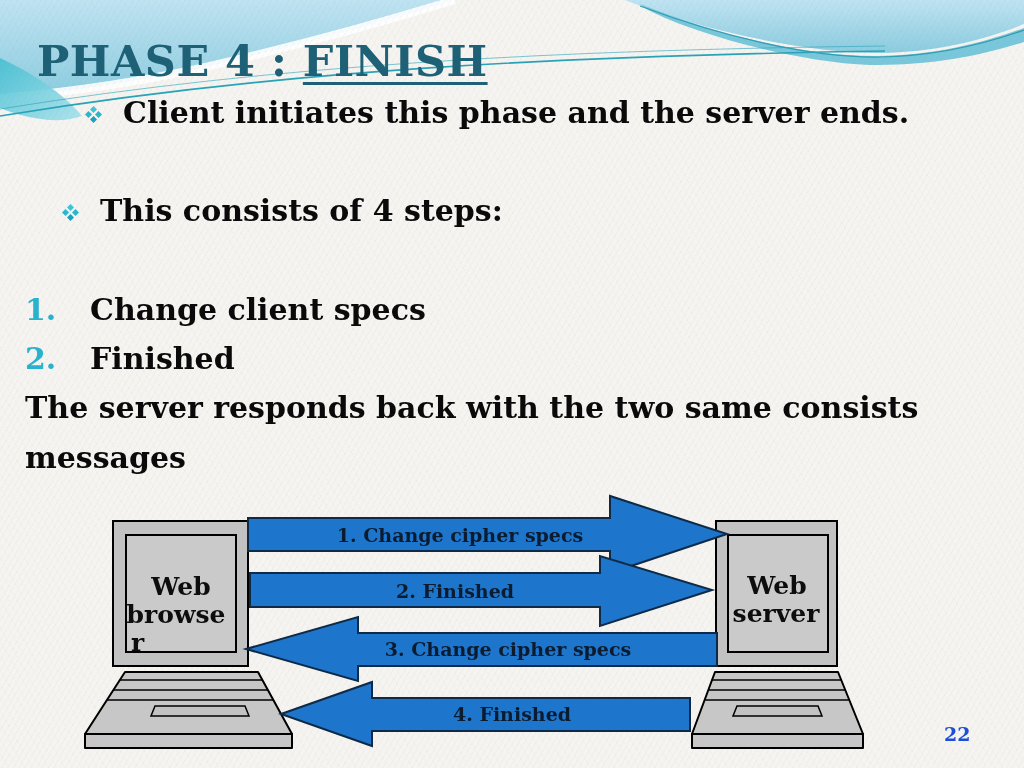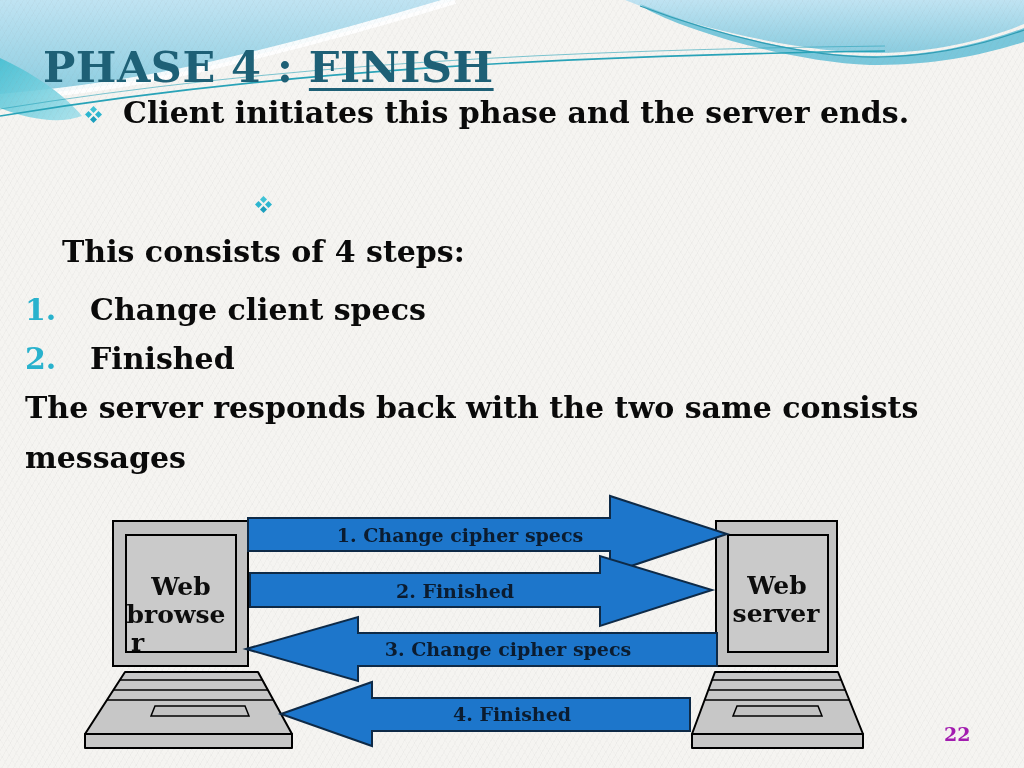--- a/index.html
+++ b/index.html
@@ -13,51 +13,51 @@
   
   .hatch {
     position:absolute; inset:0; z-index:1; pointer-events:none;
     background:
       repeating-linear-gradient(120deg, rgba(130,130,130,.05) 0 1px, transparent 1px 5px),
       repeating-linear-gradient(60deg, rgba(160,160,160,.04) 0 1px, transparent 1px 7px);
   }
   .banner { position:absolute; top:0; left:0; width:1024px; height:140px; z-index:0; }
 
   .title {
-    position:absolute; left:25px; top:24px; margin:18px; z-index:3;
+    position:absolute; left:25px; top:24px; margin:12px; z-index:3;
     font-size:43px; font-weight:bold; color:#1e6076; letter-spacing:.5px;
     white-space:nowrap;
   }
   .title .u {
     text-decoration:underline;
     text-decoration-thickness:3px;
     text-underline-offset:6px;
   }
 
   .tline {
     position:absolute; z-index:3; white-space:nowrap;
     font-size:30px; font-weight:bold; color:#0a0a0a;
   }
   .with-bullet { display:flex; align-items:center; gap:21px; }
   .bullet-icon { width:17px; height:17px; flex:0 0 auto; margin-top:3px; }
   .num { display:inline-block; width:65px; color:#29b2cd; }
 
   .l-bullet1 { left:85px; top:95px; }
-  .l-bullet2 { left:62px; top:193px;flex-direction:column; }
+  .l-bullet2 { left:62px; top:193px; }
   .l-intro   { left:25px; top:243px; }
   .l-step1   { left:25px; top:292px; }
   .l-step2   { left:25px; top:341px; }
   .l-resp1   { left:25px; top:390px; }
   .l-resp2   { left:25px; top:440px; }
 
   .diagram { position:absolute; left:0; top:490px; width:1024px; height:278px; z-index:2; }
 
   .pagenum {
     position:absolute; left:944px; top:723px; z-index:3;
-    font-size:19px; font-weight:bold; color:#a21caf;
+    font-size:19px; font-weight:bold; color:#1d4ed8;
   }
 
   
   .monitor { fill:#c2c2c2; stroke:#000; stroke-width:2; }
   .screen  { fill:#cacaca; stroke:#000; stroke-width:2; }
   .kb      { fill:#c7c7c7; stroke:#000; stroke-width:2; stroke-linejoin:round; }
   .ridge   { stroke:#000; stroke-width:1.4; }
   .keypad  { fill:#c2c2c2; stroke:#000; stroke-width:1.5; }
   .arrow   { fill:#1d76cb; stroke:#0e2a47; stroke-width:2; stroke-linejoin:miter; }
   .arrow-label {

